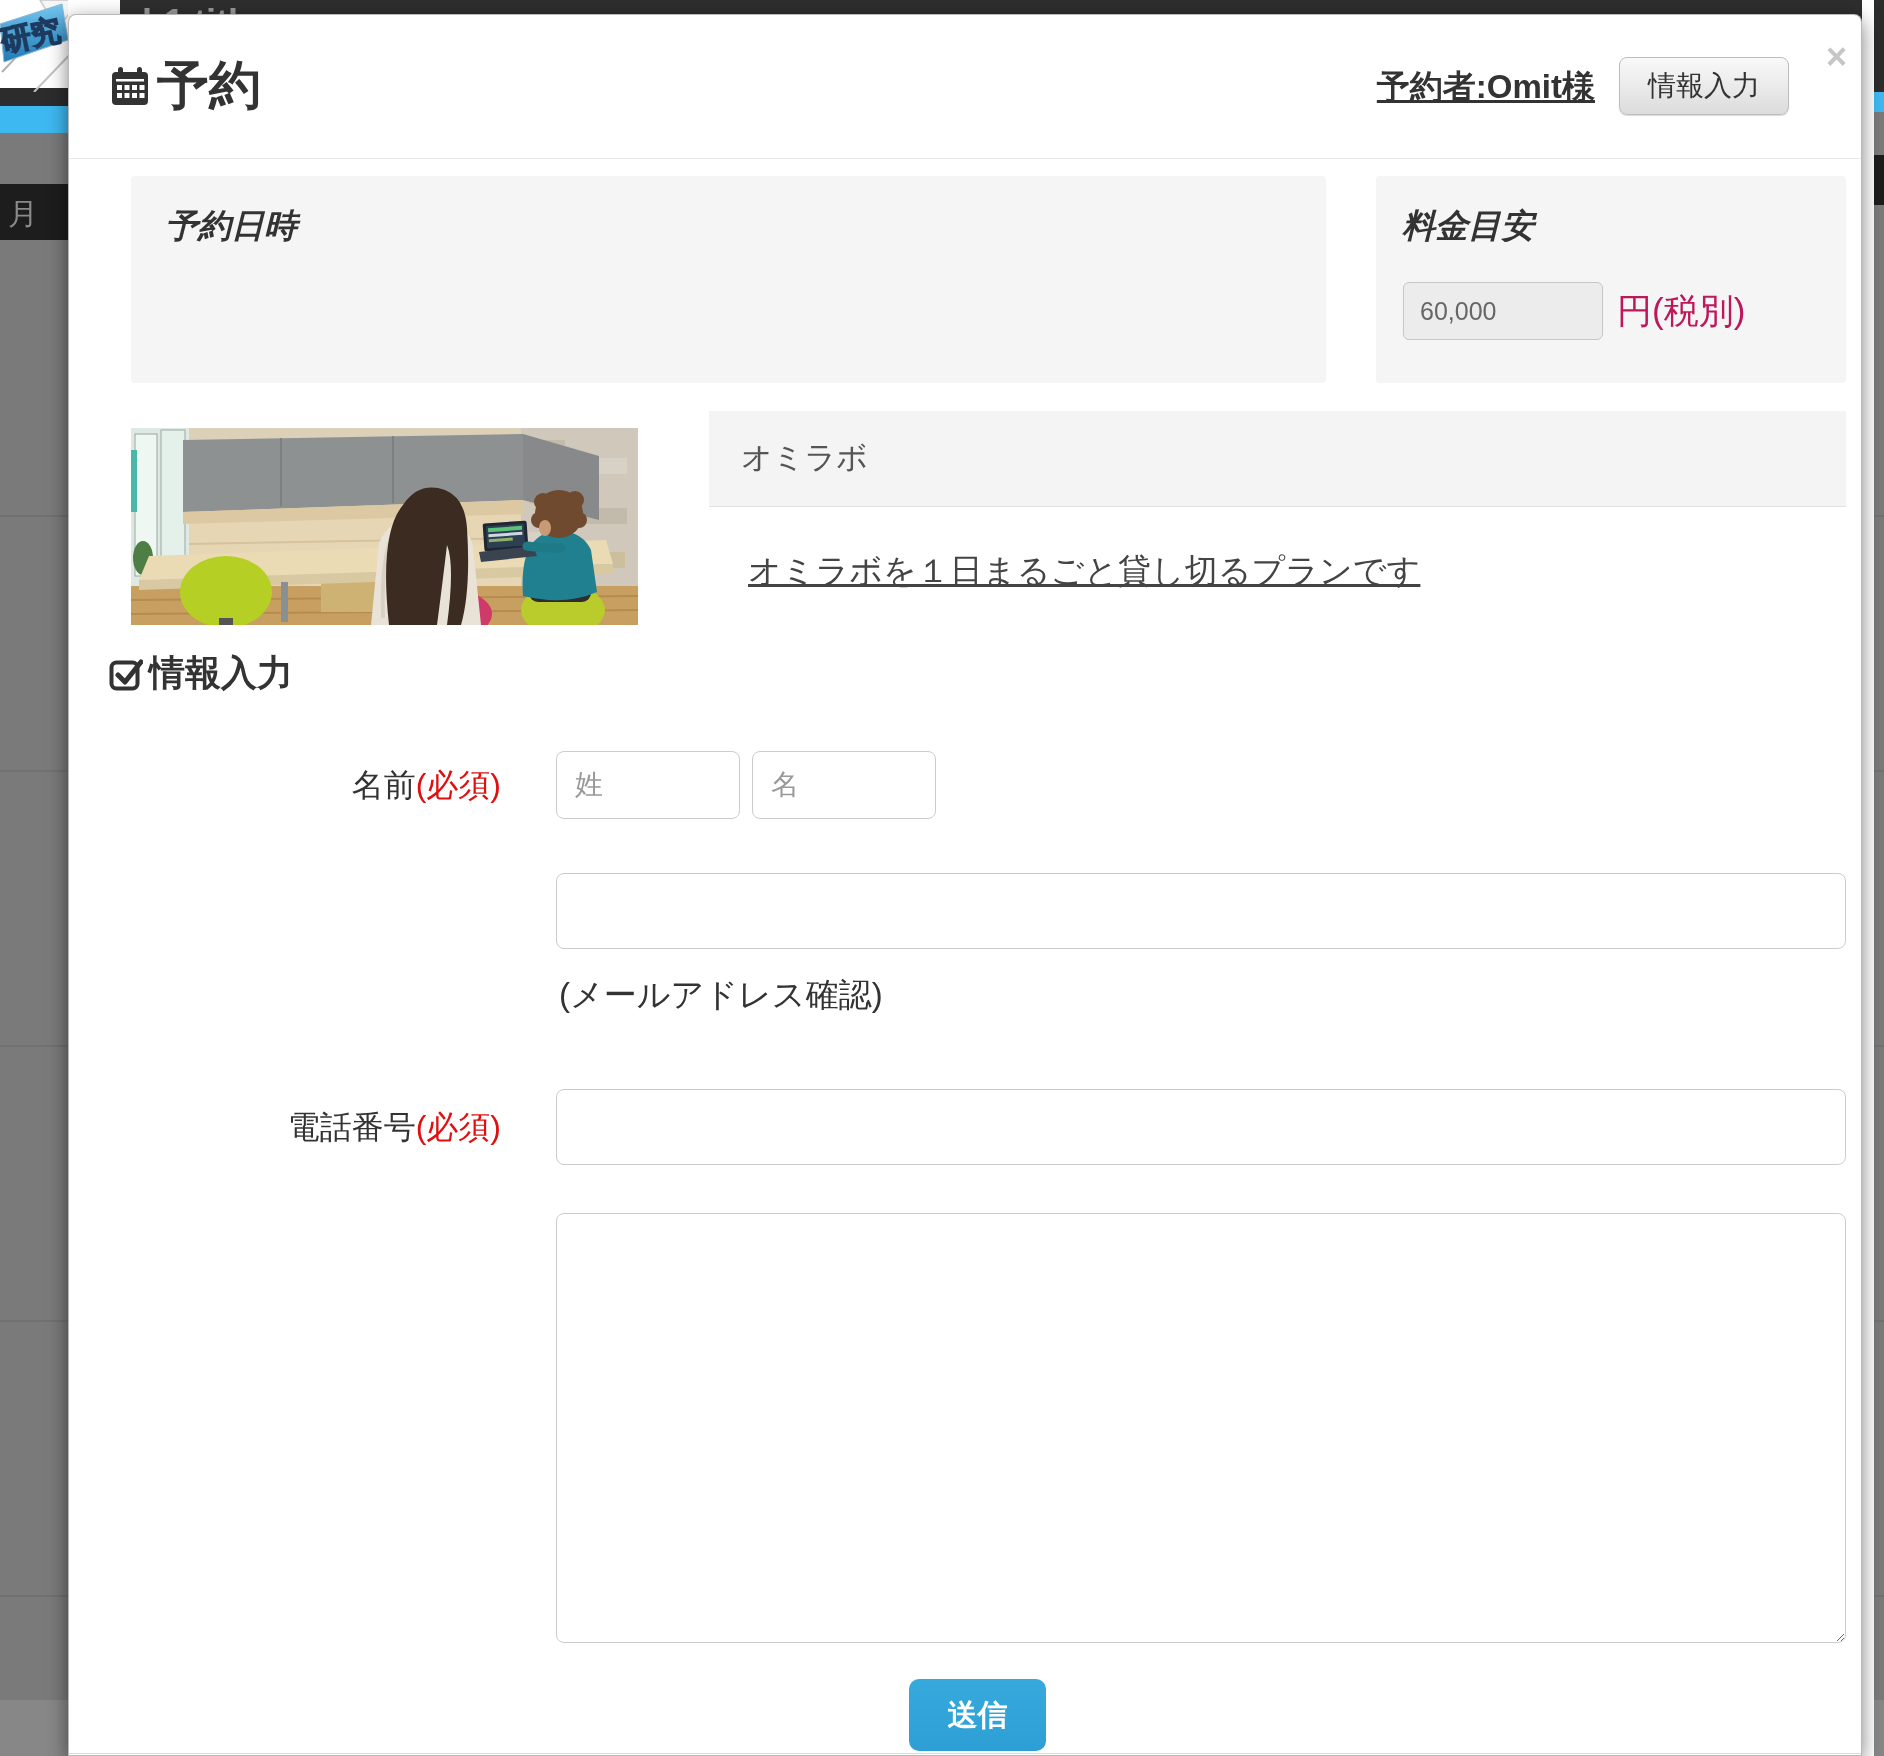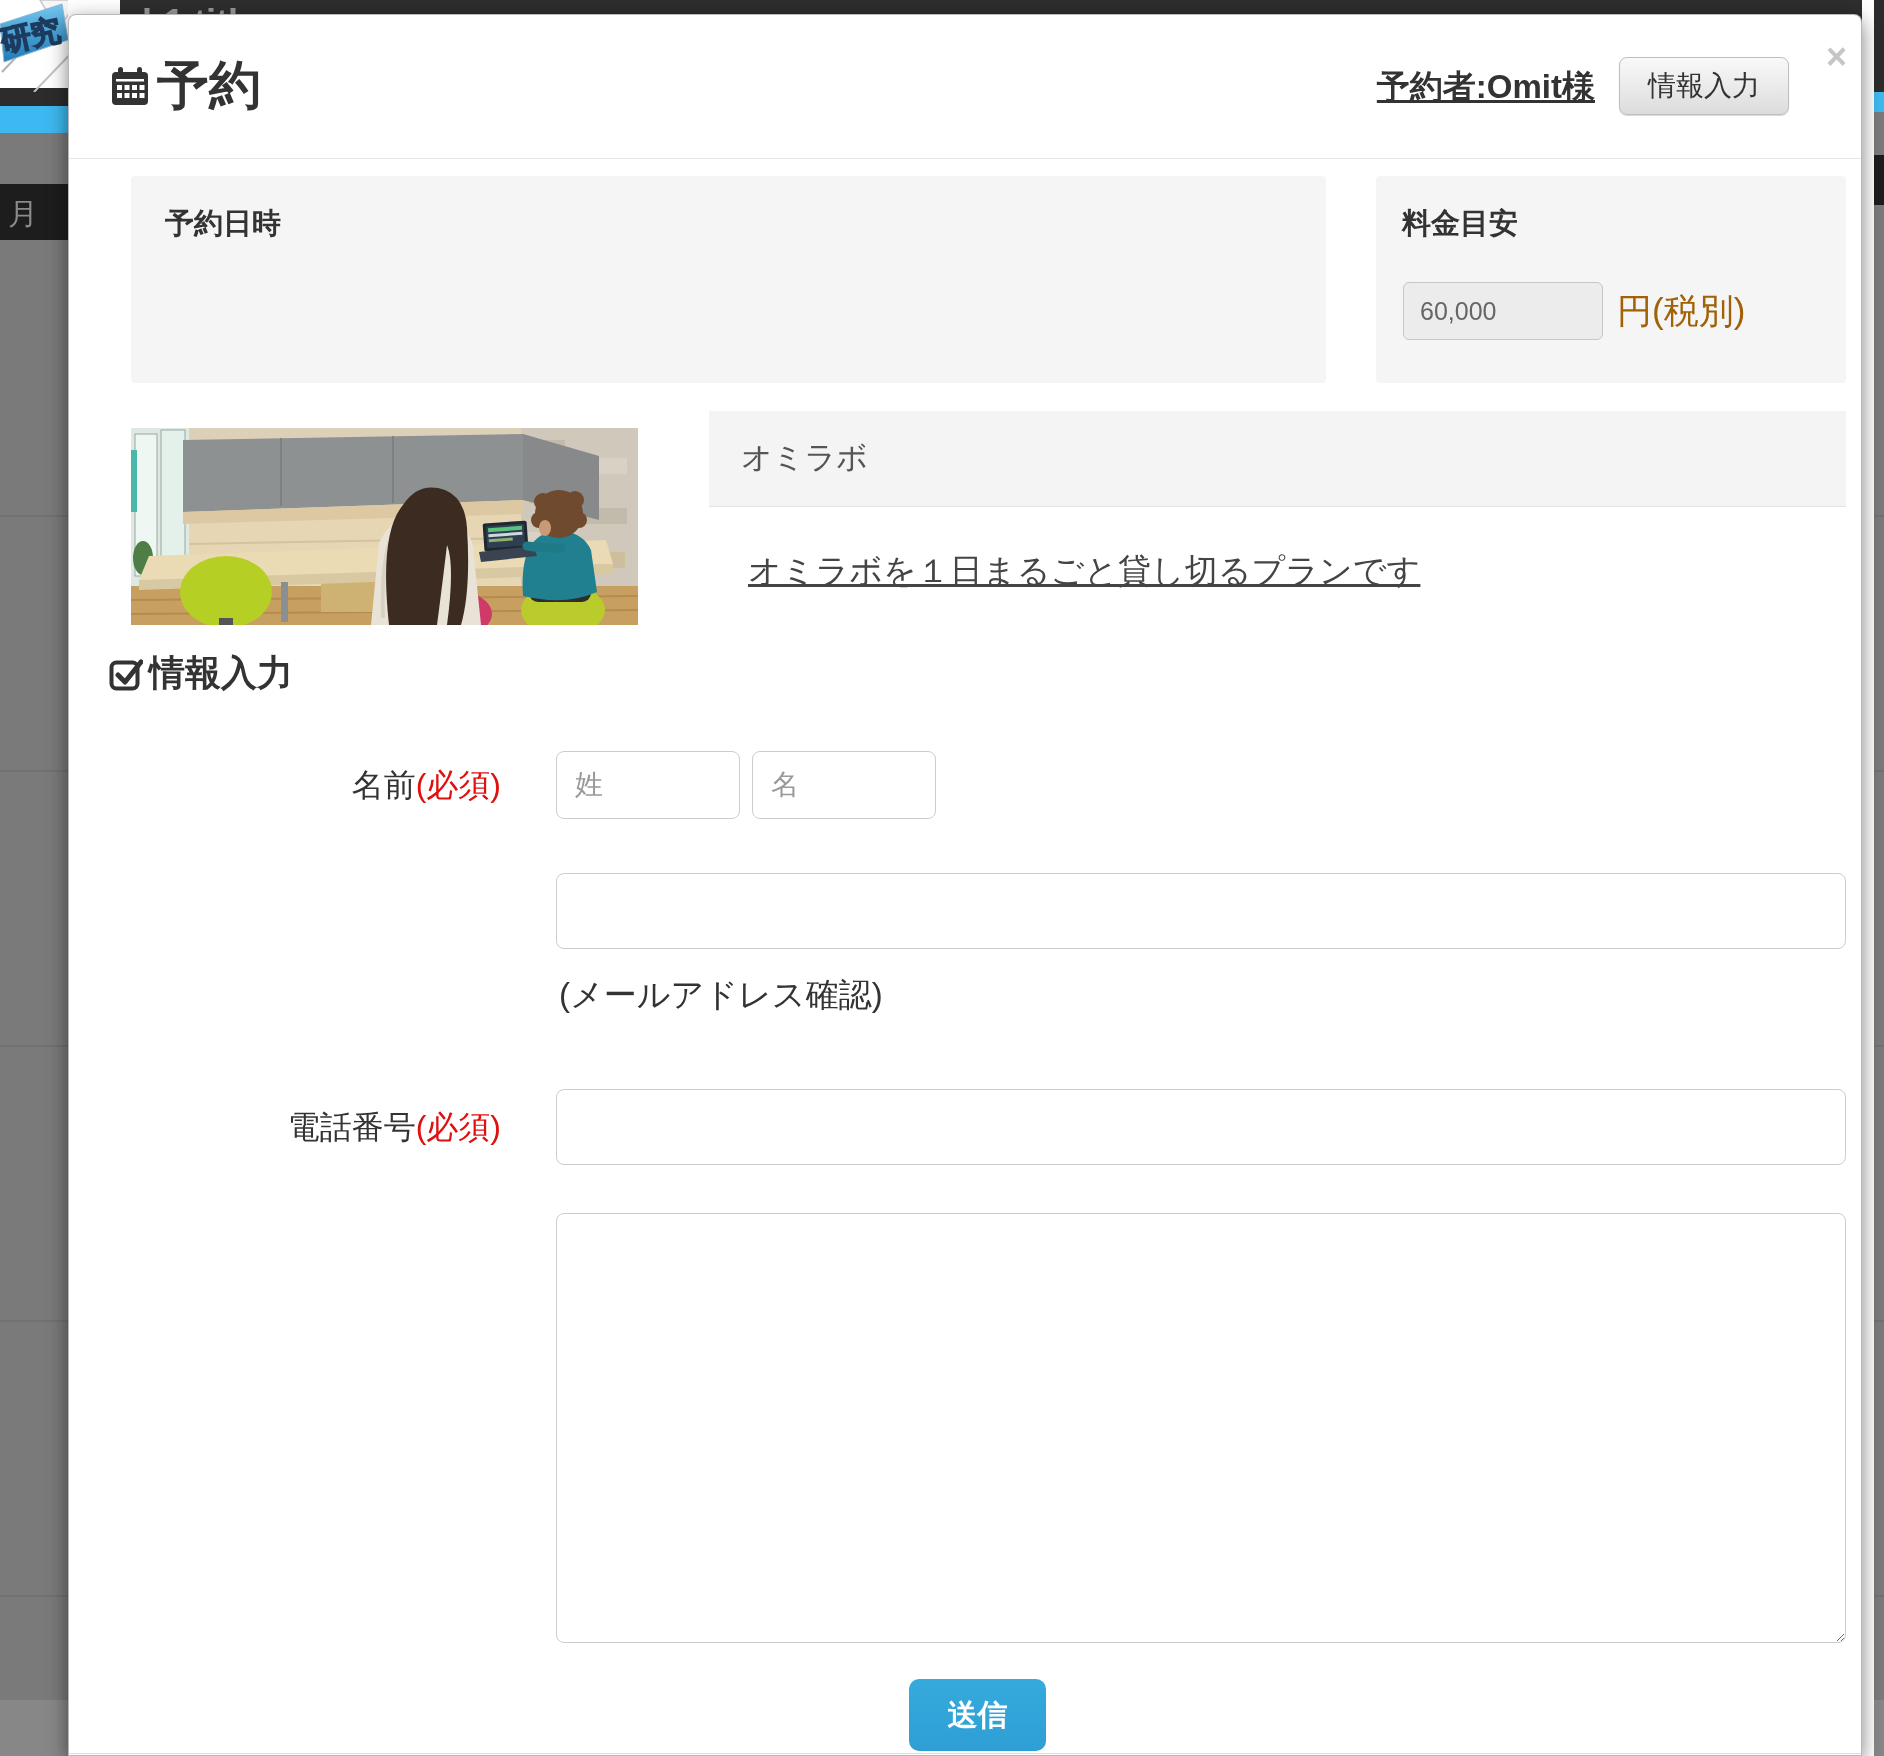--- a/index.html
+++ b/index.html
@@ -35,37 +35,37 @@
   .logout-btn{
     position:absolute;right:72px;top:42px;height:58px;padding:0 28px;font-size:28px;color:#333;
     background:linear-gradient(#f9f9f9,#dcdcdc);border:1px solid #bdbdbd;border-radius:8px;
     font-family:inherit;cursor:pointer;box-shadow:0 1px 1px rgba(0,0,0,.15);
   }
   .close-btn{position:absolute;right:14px;top:24px;font-size:36px;font-weight:bold;color:#c6c6c6;cursor:pointer;line-height:1;}
   
   .panel{position:absolute;background:#f5f5f5;border-radius:4px;height:207px;top:161px;}
   .panel-a{left:62px;width:1195px;}
   .panel-b{left:1307px;width:470px;}
-  .p-head{position:absolute;left:34px;top:28px;font-size:29px;font-weight:bold;color:#333;}
+  .p-head{position:absolute;left:34px;top:28px;font-size:33px;font-weight:bold;color:#333;font-style:italic;}
   .panel-b .p-head{left:26px;}
   .date-group{position:absolute;left:28px;top:106px;display:flex;}
   .date-input{
     width:185px;height:60px;background:#ececec;border:1px solid #c6c6c6;border-radius:6px 0 0 6px;
     font-size:25px;color:#555;padding-left:18px;font-family:inherit;
   }
   .tilde-btn{
     width:77px;height:60px;margin-left:-1px;background:linear-gradient(#fcfcfc,#ececec);
     border:1px solid #c6c6c6;border-radius:0 6px 6px 0;font-size:30px;color:#444;font-family:inherit;cursor:pointer;
   }
   .price-row{position:absolute;left:27px;top:106px;display:flex;align-items:center;}
   .amount-input{
     width:200px;height:58px;background:#ececec;border:1px solid #c6c6c6;border-radius:6px;
     font-size:25px;color:#666;padding-left:16px;font-family:inherit;
   }
-  .unit-label{font-size:35px;color:#a16207;margin-left:14px;}
+  .unit-label{font-size:35px;color:#be185d;margin-left:14px;}
   
   .photo{position:absolute;left:62px;top:413px;width:507px;height:197px;overflow:hidden;}
   .plan-head{position:absolute;left:640px;top:396px;width:1137px;height:96px;background:#f4f4f4;border-bottom:1px solid #e2e2e2;}
   .plan-name{position:absolute;left:32px;top:0;line-height:94px;font-size:31px;color:#555;}
   .plan-desc{position:absolute;left:679px;top:534px;font-size:33px;color:#444;text-decoration:underline;}
   
   .form-head{position:absolute;left:40px;top:634px;font-size:36px;font-weight:bold;color:#333;display:flex;align-items:center;gap:6px;}
   .chk-icon{width:34px;height:34px;}
   .row-label{position:absolute;left:42px;width:390px;text-align:right;font-size:32px;color:#333;white-space:nowrap;}
   .req{color:var(--required-red,#e01010);}

